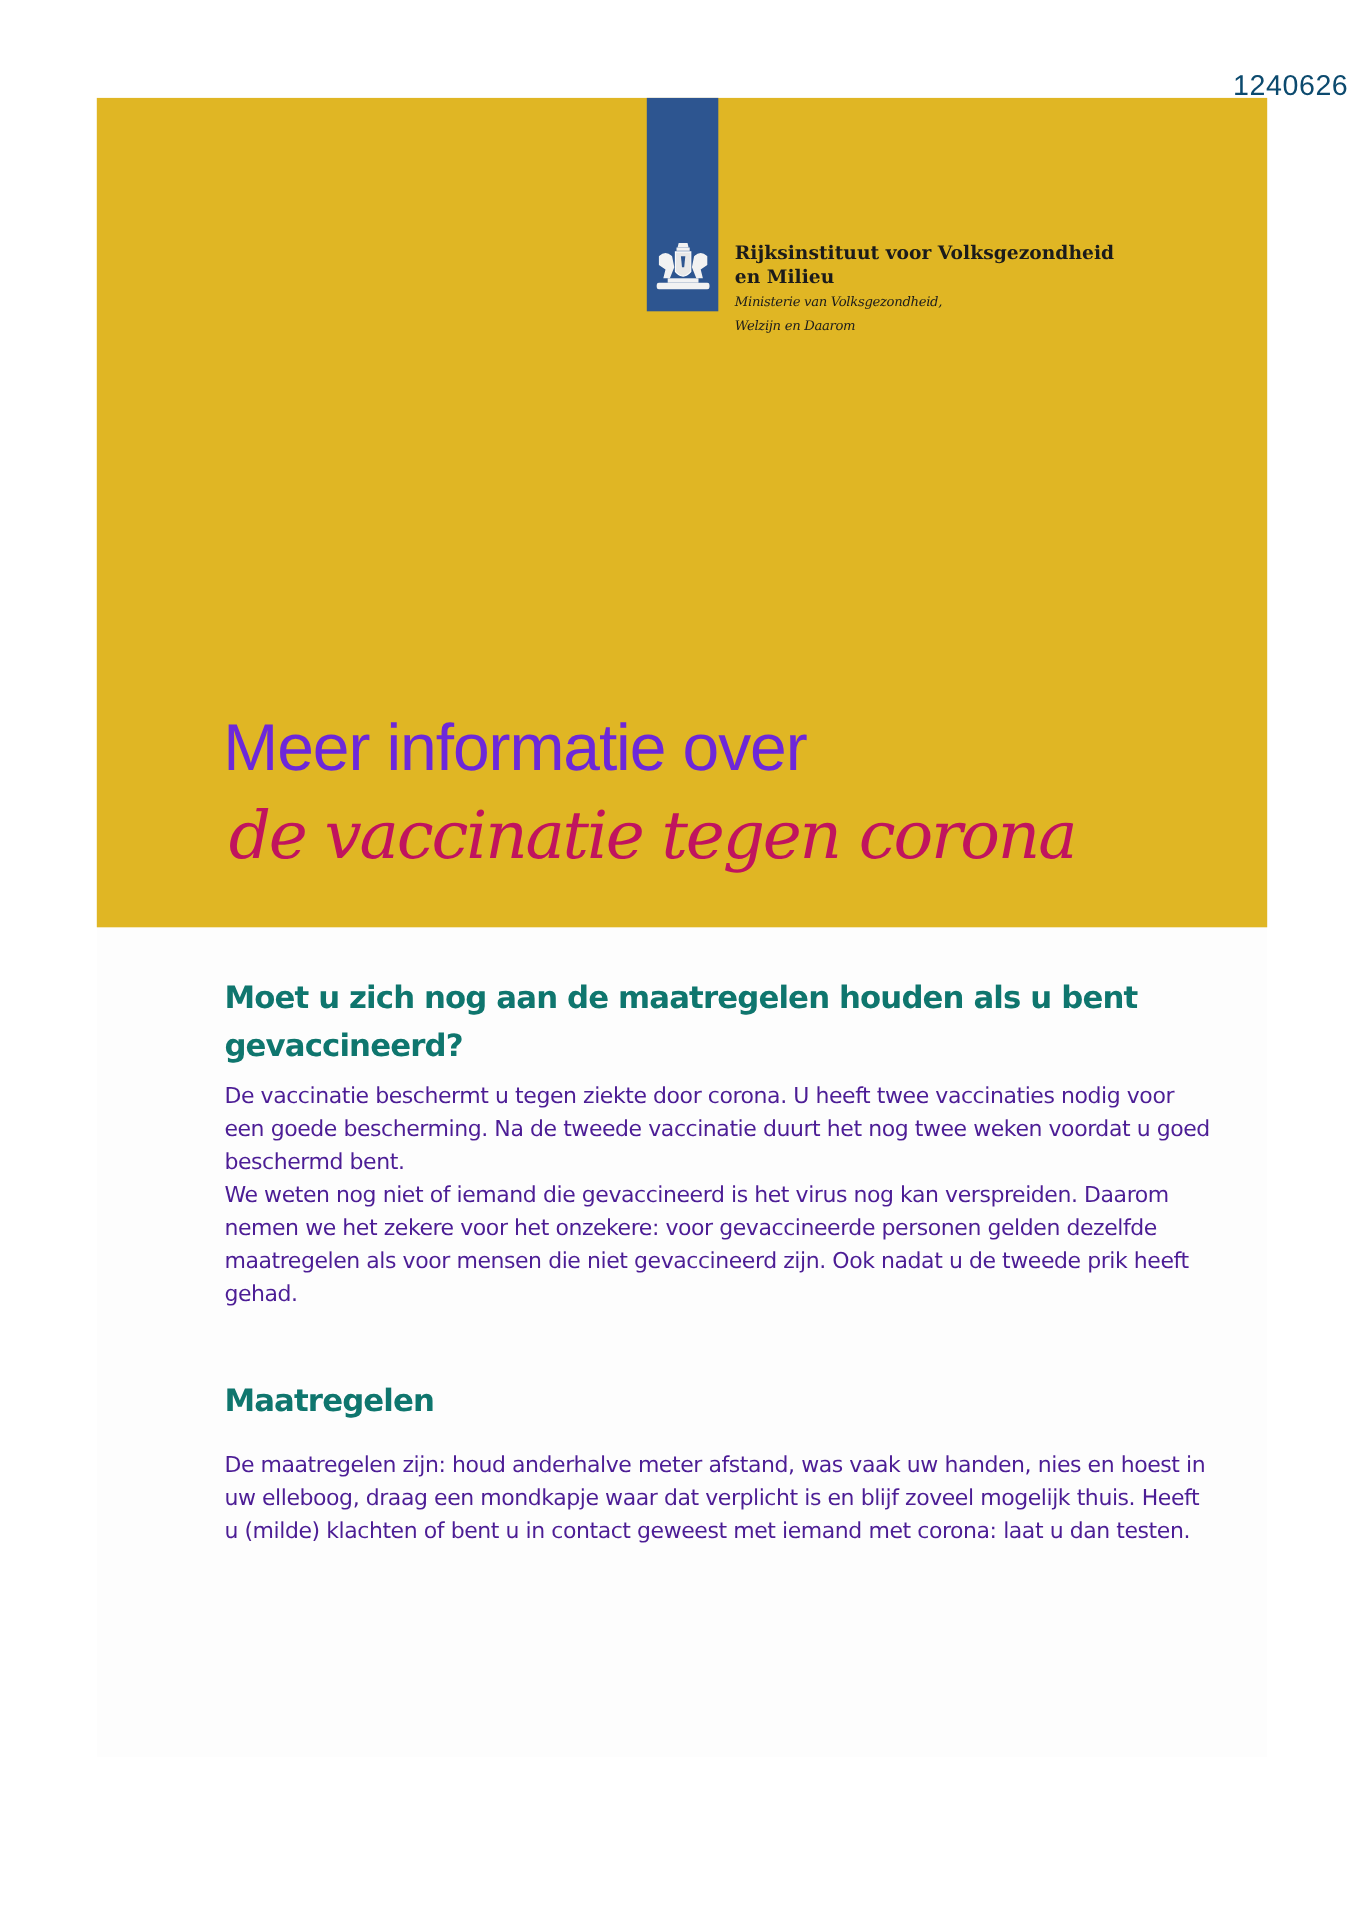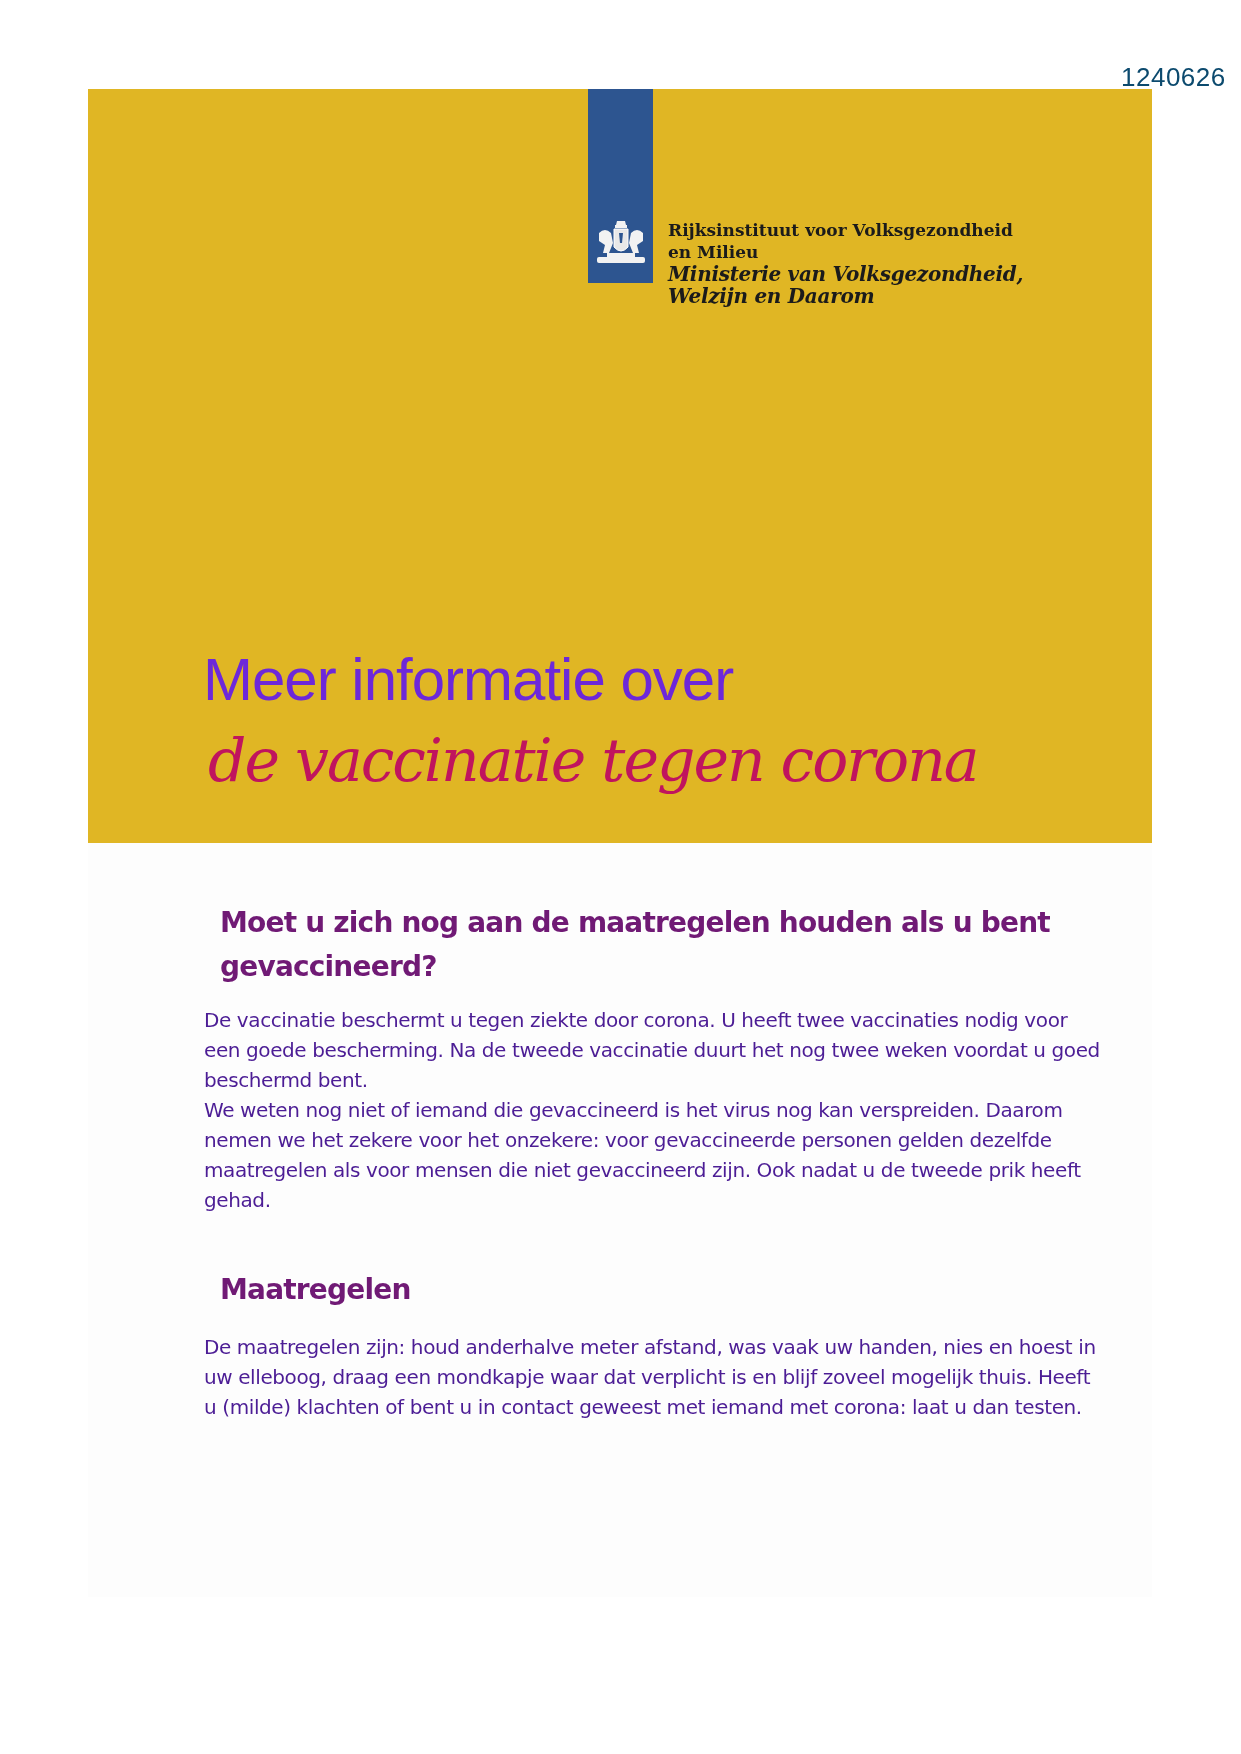--- a/index.html
+++ b/index.html
@@ -26,35 +26,35 @@
       background: #2d5590;
     }
     .coat {
       position: absolute; left: 5px; top: 130px; width: 56px; height: 50px;
     }
     .org {
       position: absolute; left: 580px; top: 130px;
       font-family: "DejaVu Serif", serif; color: #1b1b1b; line-height: 22px;
     }
     .org .l1 { font-size: 17px; font-weight: bold; }
-    .org .l2 { font-size: 20px; font-weight: bold; font-style: italic; letter-spacing: -0.3px; }
+    .org .l2 { font-size: 12px; font-weight: normal; font-style: italic; letter-spacing: -0.3px; }
     .title {
       position: absolute; left: 115px; top: 552px;
       font-family: Liberation Sans, sans-serif; color: #6d28d9; font-size: 60px;
       line-height: 78px; letter-spacing: -1px;
     }
     .subtitle {
       position: absolute; left: 120px; top: 632px;
       font-family: "DejaVu Serif", serif; font-style: italic; color: #c0145e;
       font-size: 60px; line-height: 78px; letter-spacing: -2px;
     }
     .content { position: absolute; left: 116px; top: 0; width: 900px; }
     .h2 {
-      color: #701a75; font-weight: bold; font-size: 28px; line-height: 44px;
-      letter-spacing: -0.8px; margin: 16px;
+      color: #0f766e; font-weight: bold; font-size: 28px; line-height: 44px;
+      letter-spacing: -0.8px; margin: 0;
     }
     .p {
       color: #4c1d95; font-size: 20px; line-height: 30px; margin: 0;
       letter-spacing: -0.4px; white-space: pre-line;
     }
     #sec1 { position: absolute; top: 796px; }
     #sec1 .p { margin-top: 8px; }
     #sec2 { position: absolute; top: 1163px; }
     #sec2 .p { margin-top: 20px; }
   </style>

